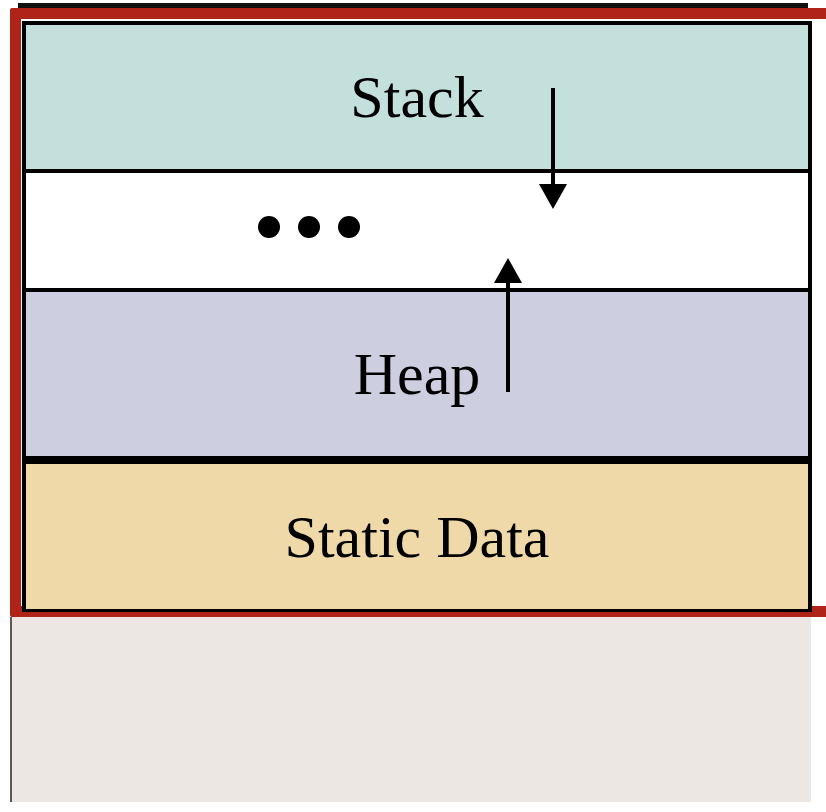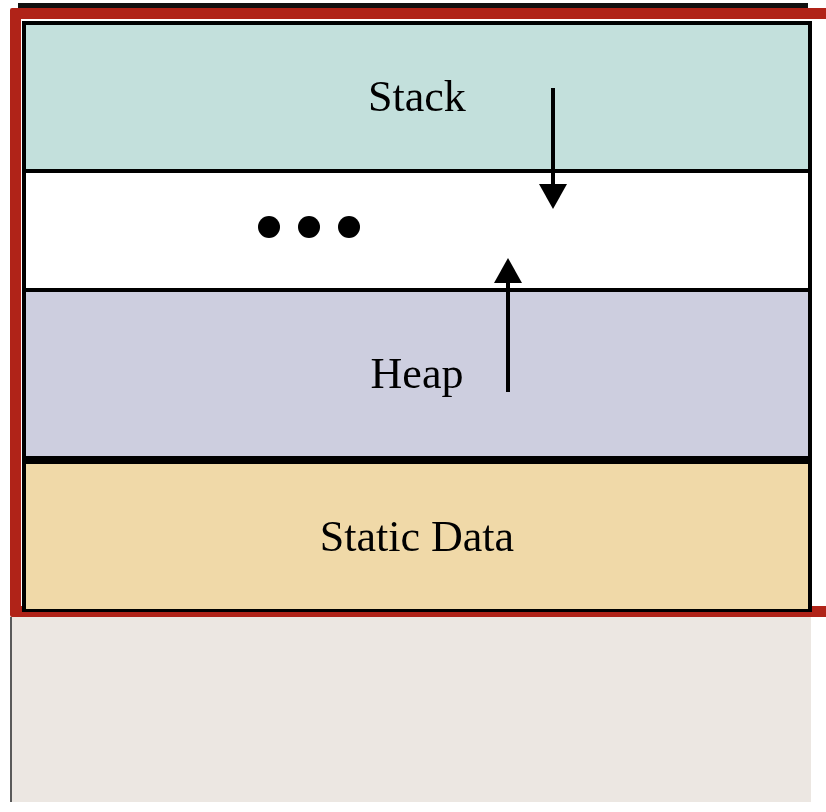--- a/index.html
+++ b/index.html
@@ -87,21 +87,21 @@
   .band {
     position: absolute;
     left: 0;
     width: 100%;
     box-sizing: border-box;
     display: flex;
     align-items: center;
     justify-content: center;
   }
   .band-label {
-    font-size: 44px;
+    font-size: 60px;
     color: #000000;
     line-height: 1;
     position: relative;
     z-index: 3;
   }
 
   .band-stack {
     top: 0;
     height: 152px;
     background: #c3e0dc;

